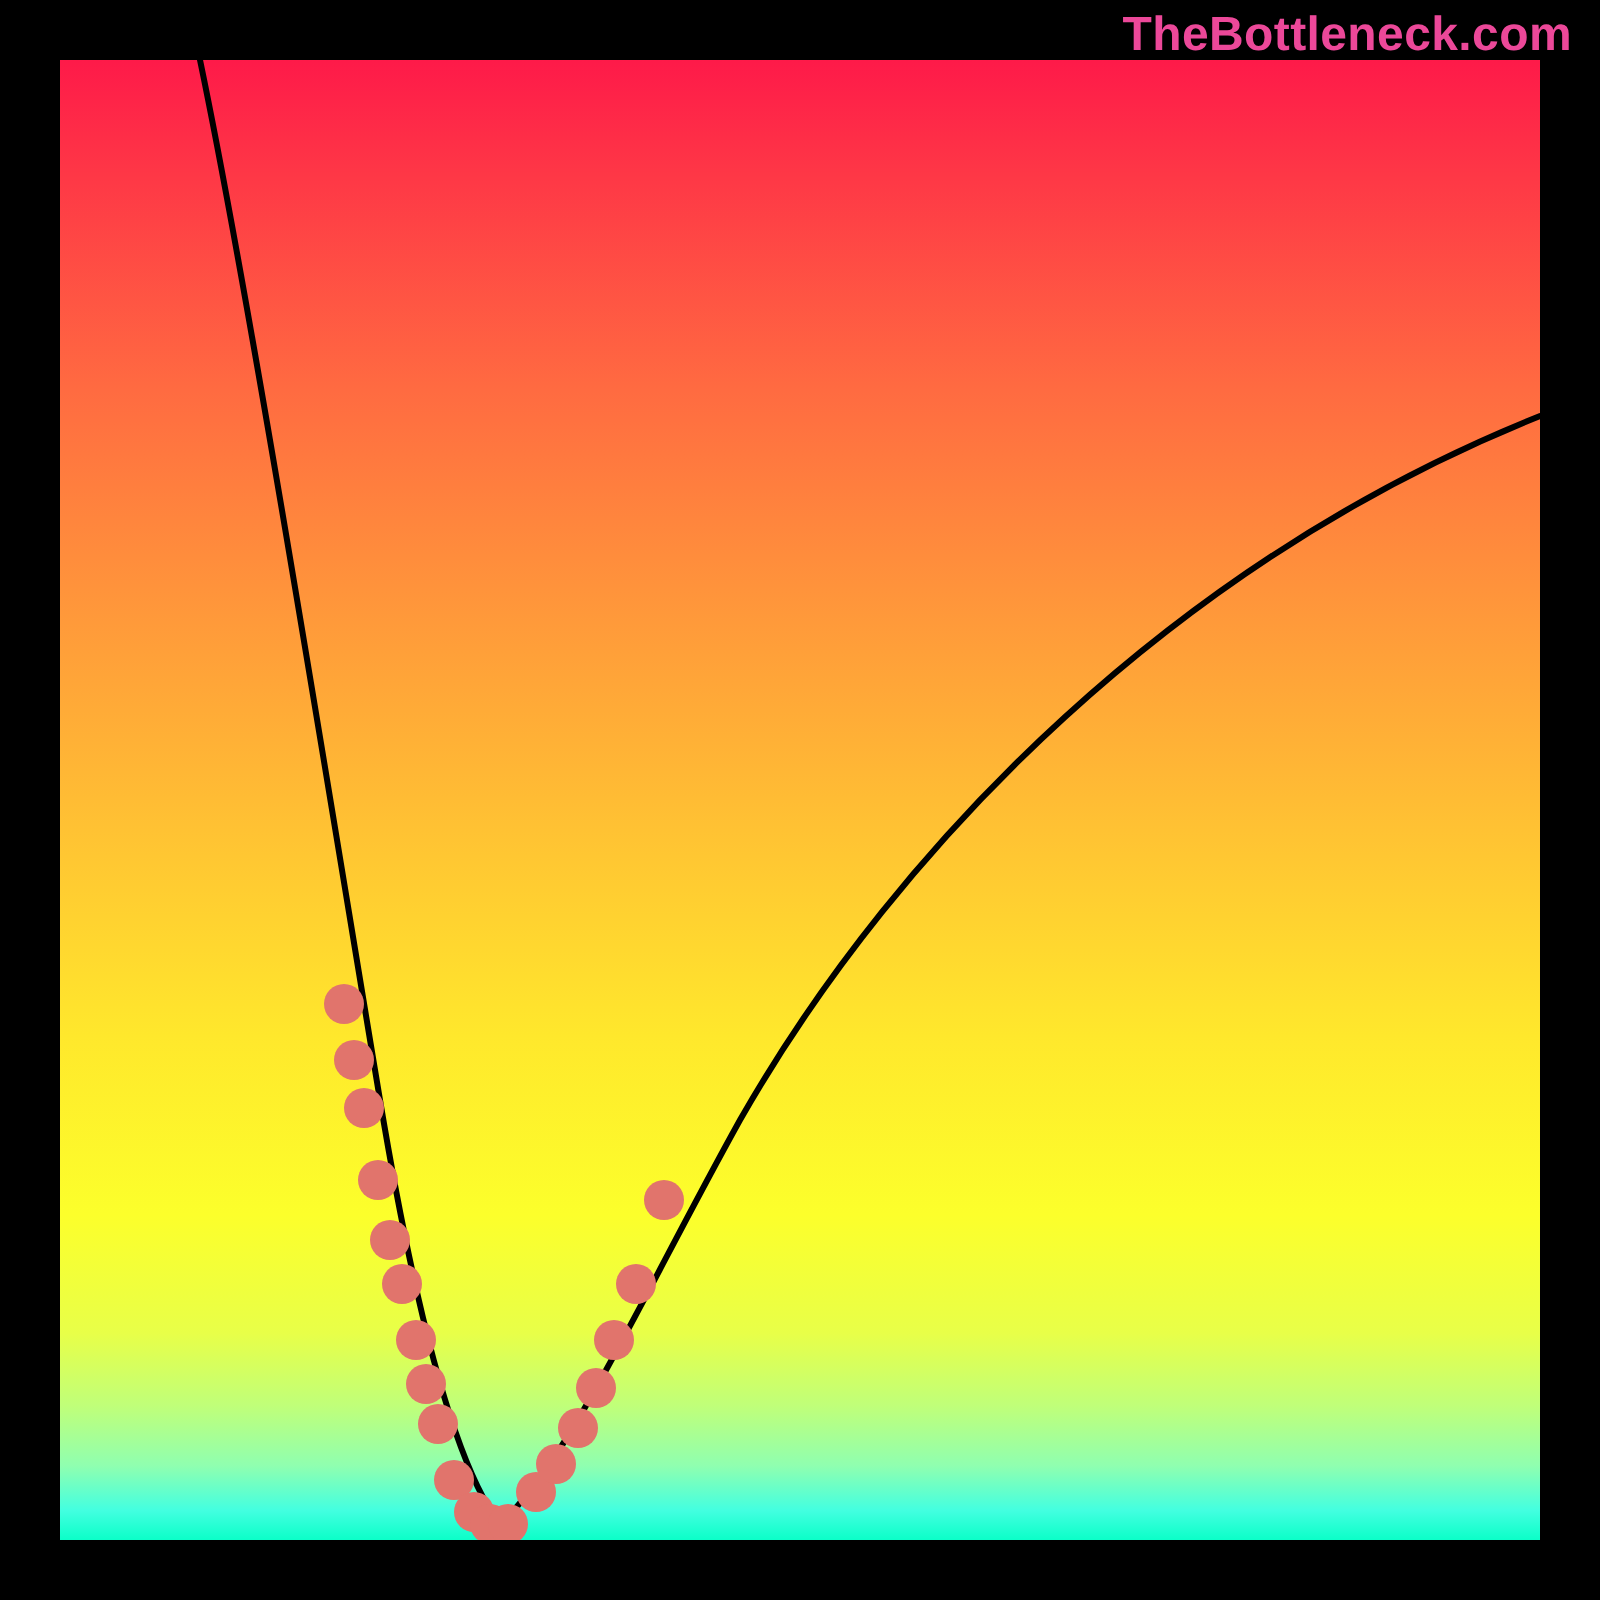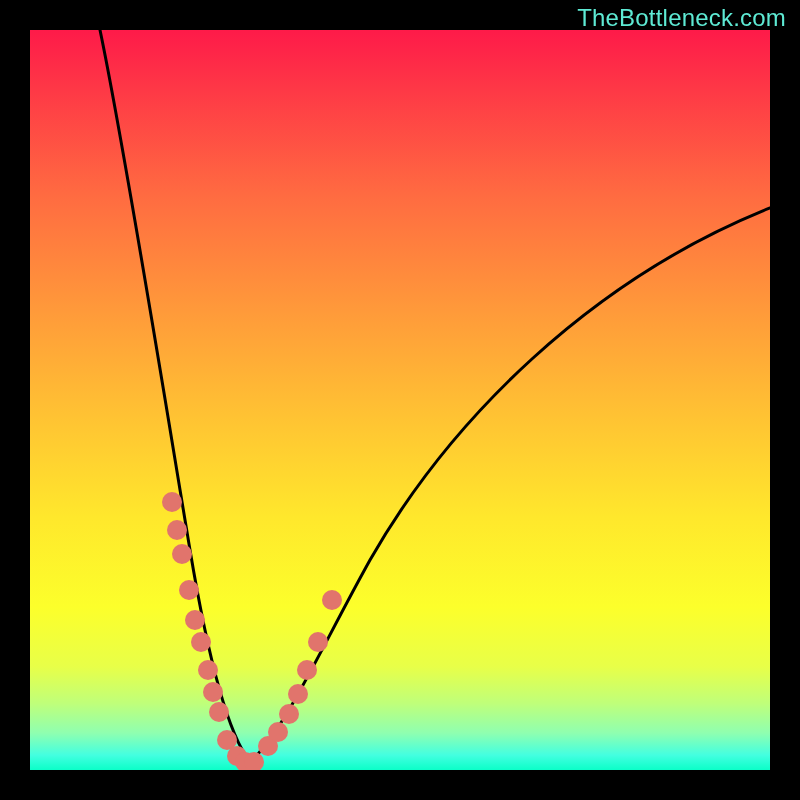--- a/index.html
+++ b/index.html
@@ -45,23 +45,23 @@
     position: absolute;
     left: 0;
     top: 0;
     width: 100%;
     height: 100%;
   }
   .watermark {
     position: absolute;
     top: 4px;
     right: 14px;
-    color: #5eead4;
+    color: #ec4899;
     font-size: 24px;
-    font-weight: 400;
+    font-weight: 700;
     letter-spacing: 0.2px;
   }
 </style>
 </head>
 <body>
 
 <div class="watermark">TheBottleneck.com</div>
 
 <div class="frame">
 

